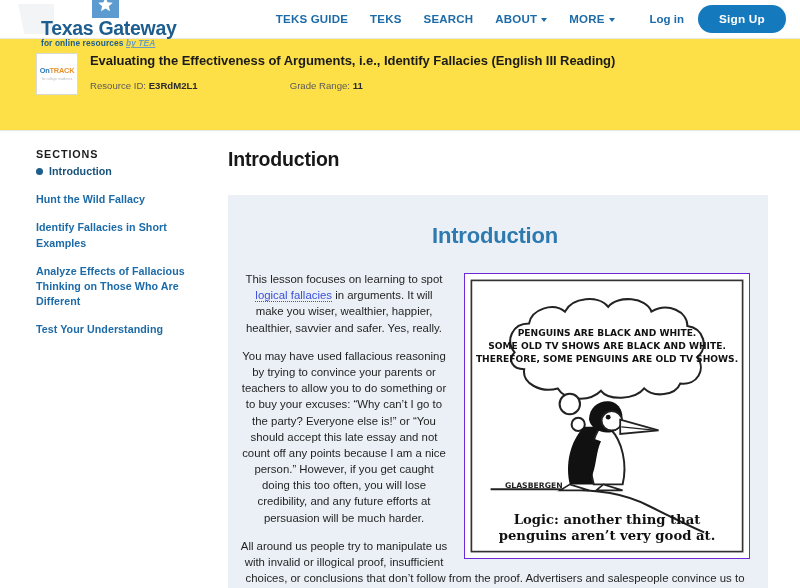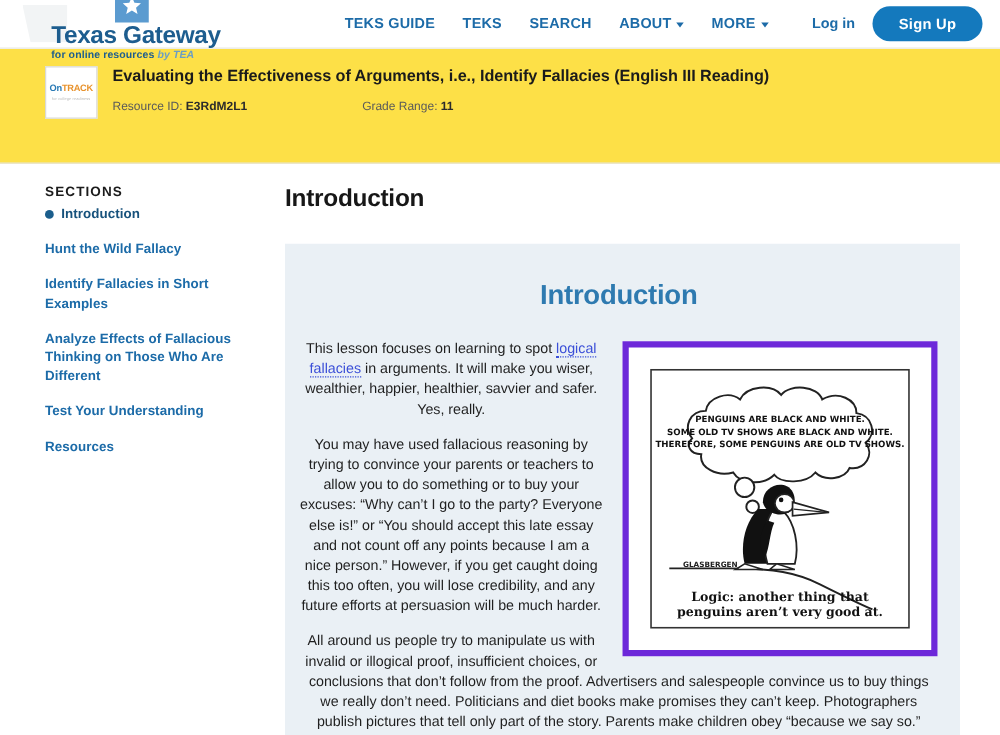--- a/index.html
+++ b/index.html
@@ -76,20 +76,21 @@
     font-size: 8.4px;
     font-weight: bold;
     color: #1d5d8f;
     letter-spacing: 0.1px;
     margin-top: 1px;
   }
   #brand-sub .by {
     font-style: italic;
     font-weight: bold;
     color: #6b9ec4;
+    text-decoration: underline;
   }
 
   #nav {
     margin-left: auto;
     display: flex;
     align-items: center;
     gap: 0px;
   }
   .nav-link {
     font-size: 11.5px;
@@ -270,25 +271,25 @@
     margin-top: 8px;
     margin-bottom: 22px;
     letter-spacing: -0.2px;
   }
 
   #panel-flow { font-size: 0; }
 
   
   #cartoon-figure {
     float: right;
-    width: 252px;
+    width: 286px;
     margin: 2px 0 8px 16px;
     background: #ffffff;
-    border: 5px solid #6d28d9;
-    padding: 16px;
+    border: 1px solid #6d28d9;
+    padding: 4px;
   }
   #cartoon-canvas { display: block; width: 100%; height: auto; background: #fff; }
 
   .body-p {
     font-size: 11.4px;
     line-height: 1.42;
     color: #1f1f1f;
     margin-bottom: 12px;
     text-align: center;
   }
@@ -374,23 +375,20 @@
     </a>
     <a class="section-item" href="#">
       <span class="section-label">Identify Fallacies in Short Examples</span>
     </a>
     <a class="section-item" href="#">
       <span class="section-label">Analyze Effects of Fallacious Thinking on Those Who Are Different</span>
     </a>
     <a class="section-item" href="#">
       <span class="section-label">Test Your Understanding</span>
     </a>
-    <a class="section-item" href="#">
-      <span class="section-label">Resources</span>
-    </a>
   </aside>
 
   <main id="main">
     <h2 id="main-heading">Introduction</h2>
 
     <section id="content-panel">
       <div id="panel-heading">Introduction</div>
 
       <div id="panel-flow">
 

